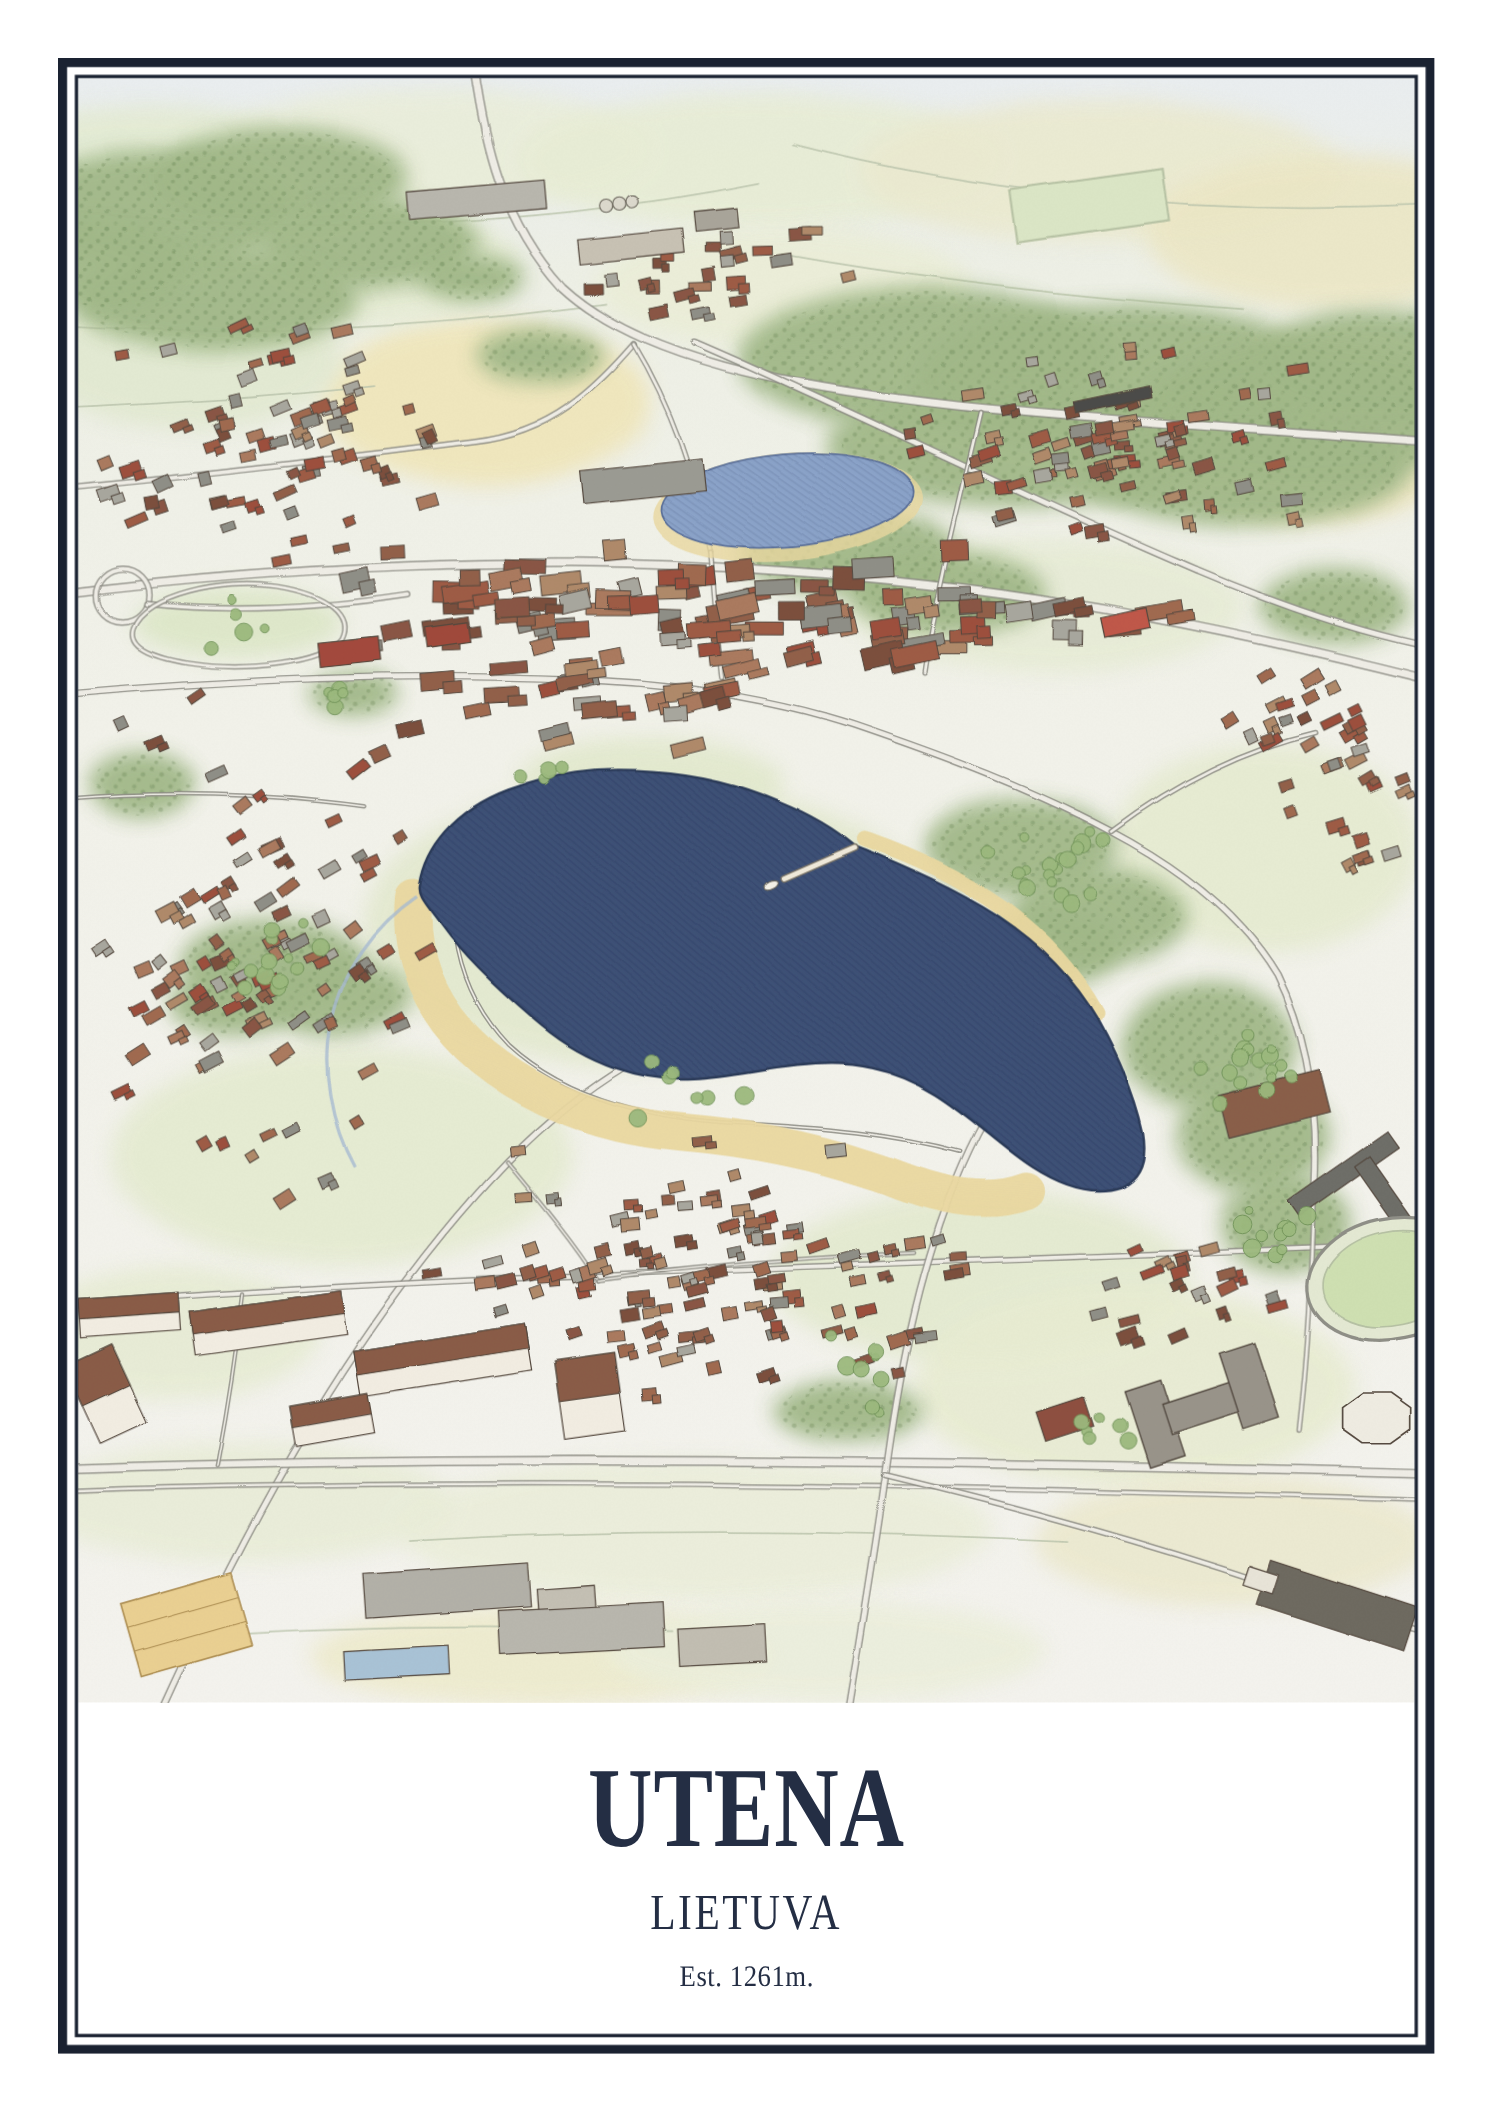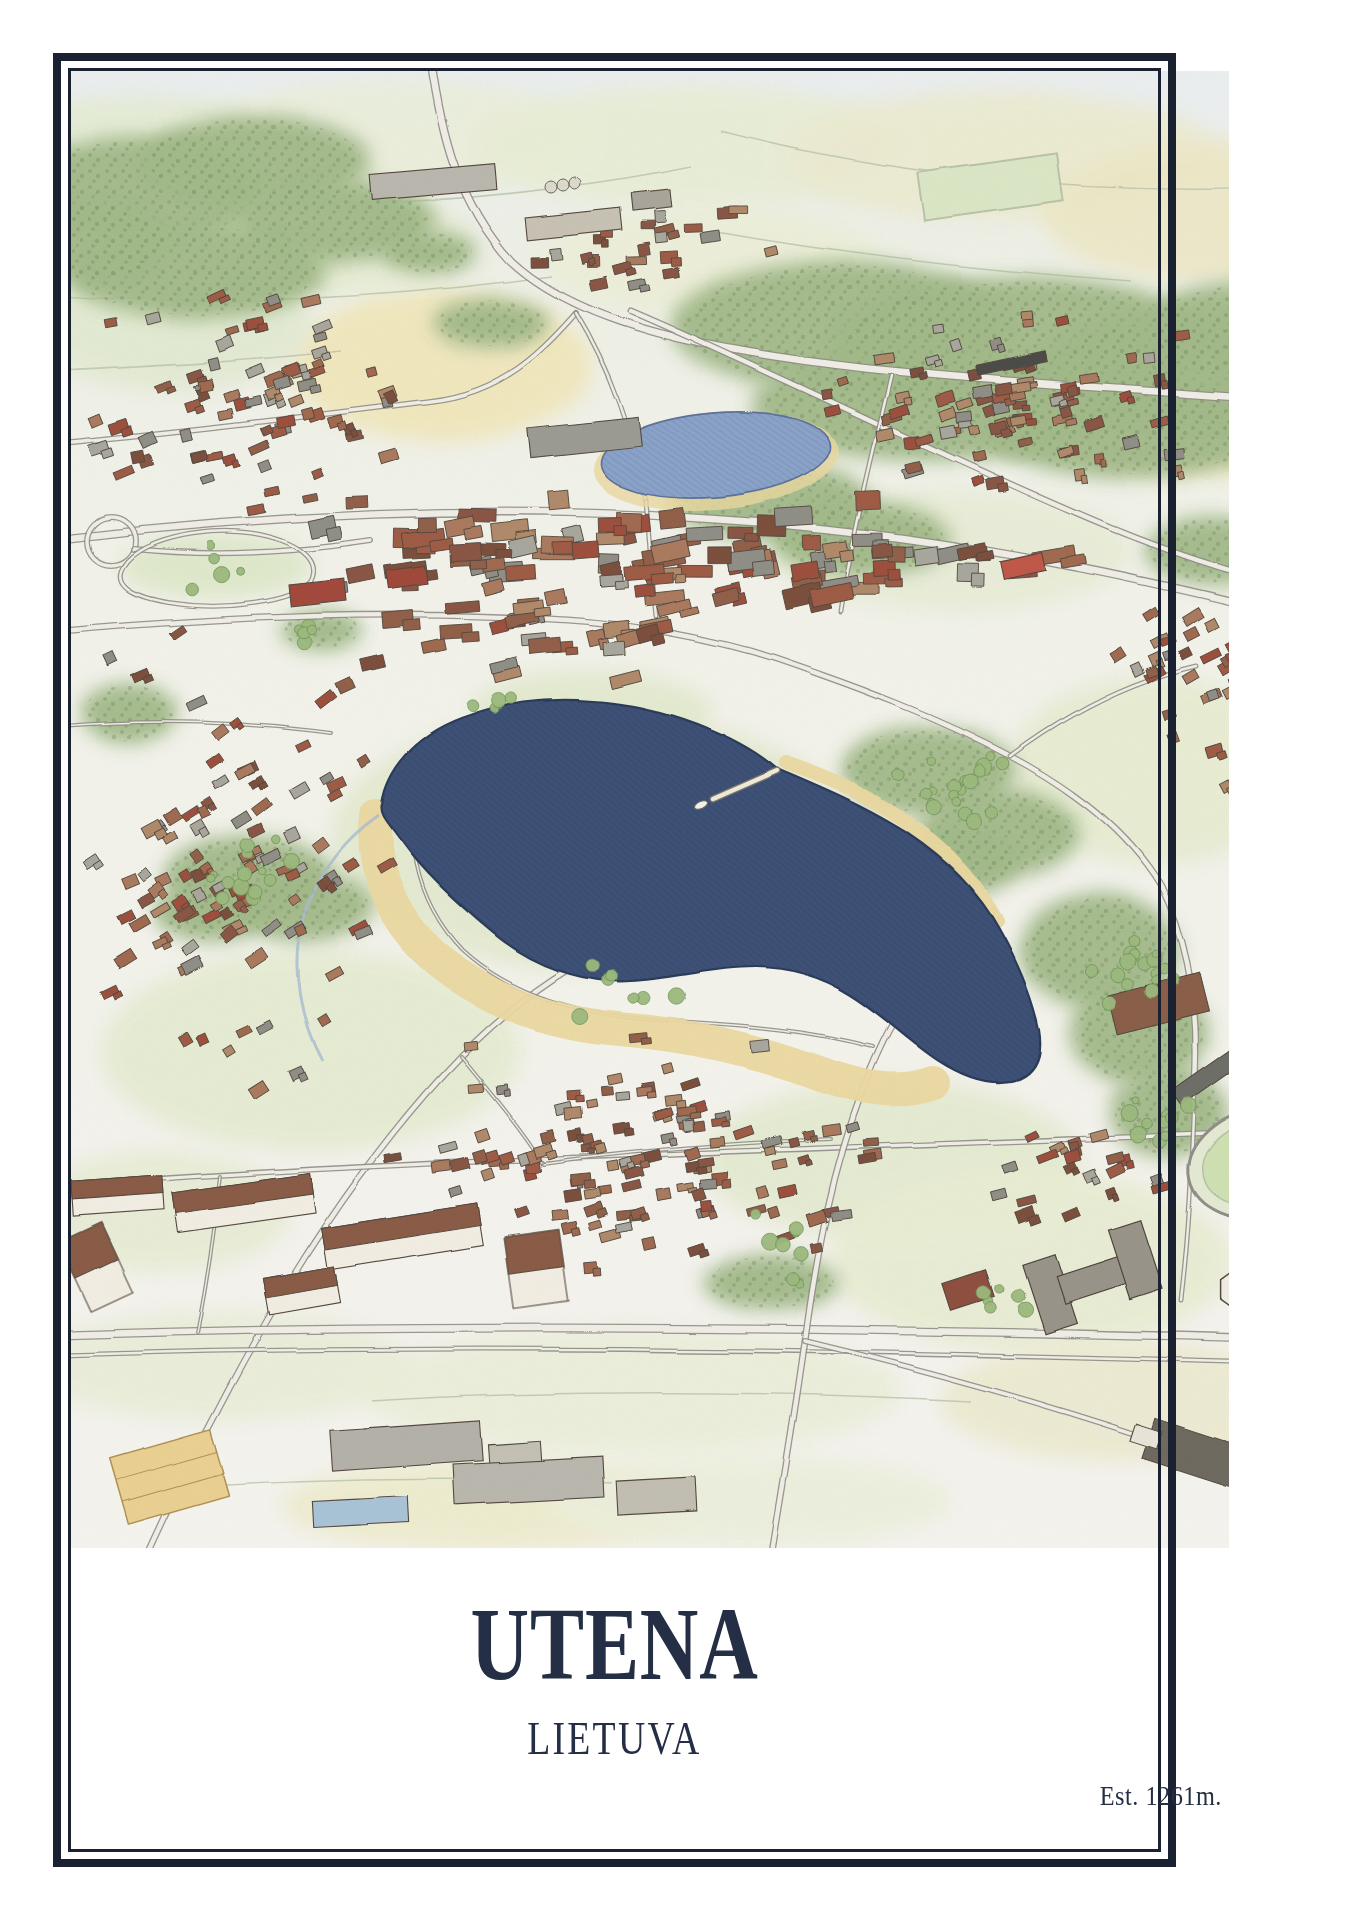--- a/index.html
+++ b/index.html
@@ -1,18 +1,18 @@
 <!DOCTYPE html>
 <html style="--frame: #1a2231; --ink: #242e44;"><head>
 <meta charset="utf-8">
 <style>
   html,body{margin:0;padding:0;background:#ffffff;}
   .poster{
     position:relative;
-    width:1229px;height:1920px;
+    width:1357px;height:1920px;
     background:#ffffff;
     font-family:"Liberation Serif", serif;
     overflow:hidden;
   }
   .frame-outer{
     position:absolute;inset:53px;
     border:8px solid var(--frame,#1a2231);
     pointer-events:none;
   }
   .frame-inner{
@@ -21,21 +21,21 @@
     pointer-events:none;
   }
   .map-wrap{
     position:absolute;left:71px;top:71px;width:1215px;height:1477px;
     overflow:hidden;
   }
   .map-wrap svg{display:block;width:100%;height:100%;}
   .title-line{position:absolute;left:0;right:0;text-align:center;color:var(--ink,#242e44);line-height:1;}
   .t-main{top:1592px;font-size:104px;font-weight:700;letter-spacing:0.01em;}
   .t-sub{top:1716px;font-size:46px;font-weight:400;letter-spacing:0.06em;}
-  .t-cap{top:1783px;font-size:27px;font-weight:400;letter-spacing:0.02em;text-align:right;}
+  .t-cap{top:1783px;font-size:27px;font-weight:400;letter-spacing:0.02em;}
   .squeeze{display:inline-block;transform:scaleX(0.78);transform-origin:center;}
   .squeeze-sub{display:inline-block;transform:scaleX(0.82);transform-origin:center;}
   .squeeze-cap{display:inline-block;transform:scaleX(0.9);transform-origin:center;}
 </style>
 </head>
 <body>
 
 <div class="poster">
 
   <div class="map-wrap">

